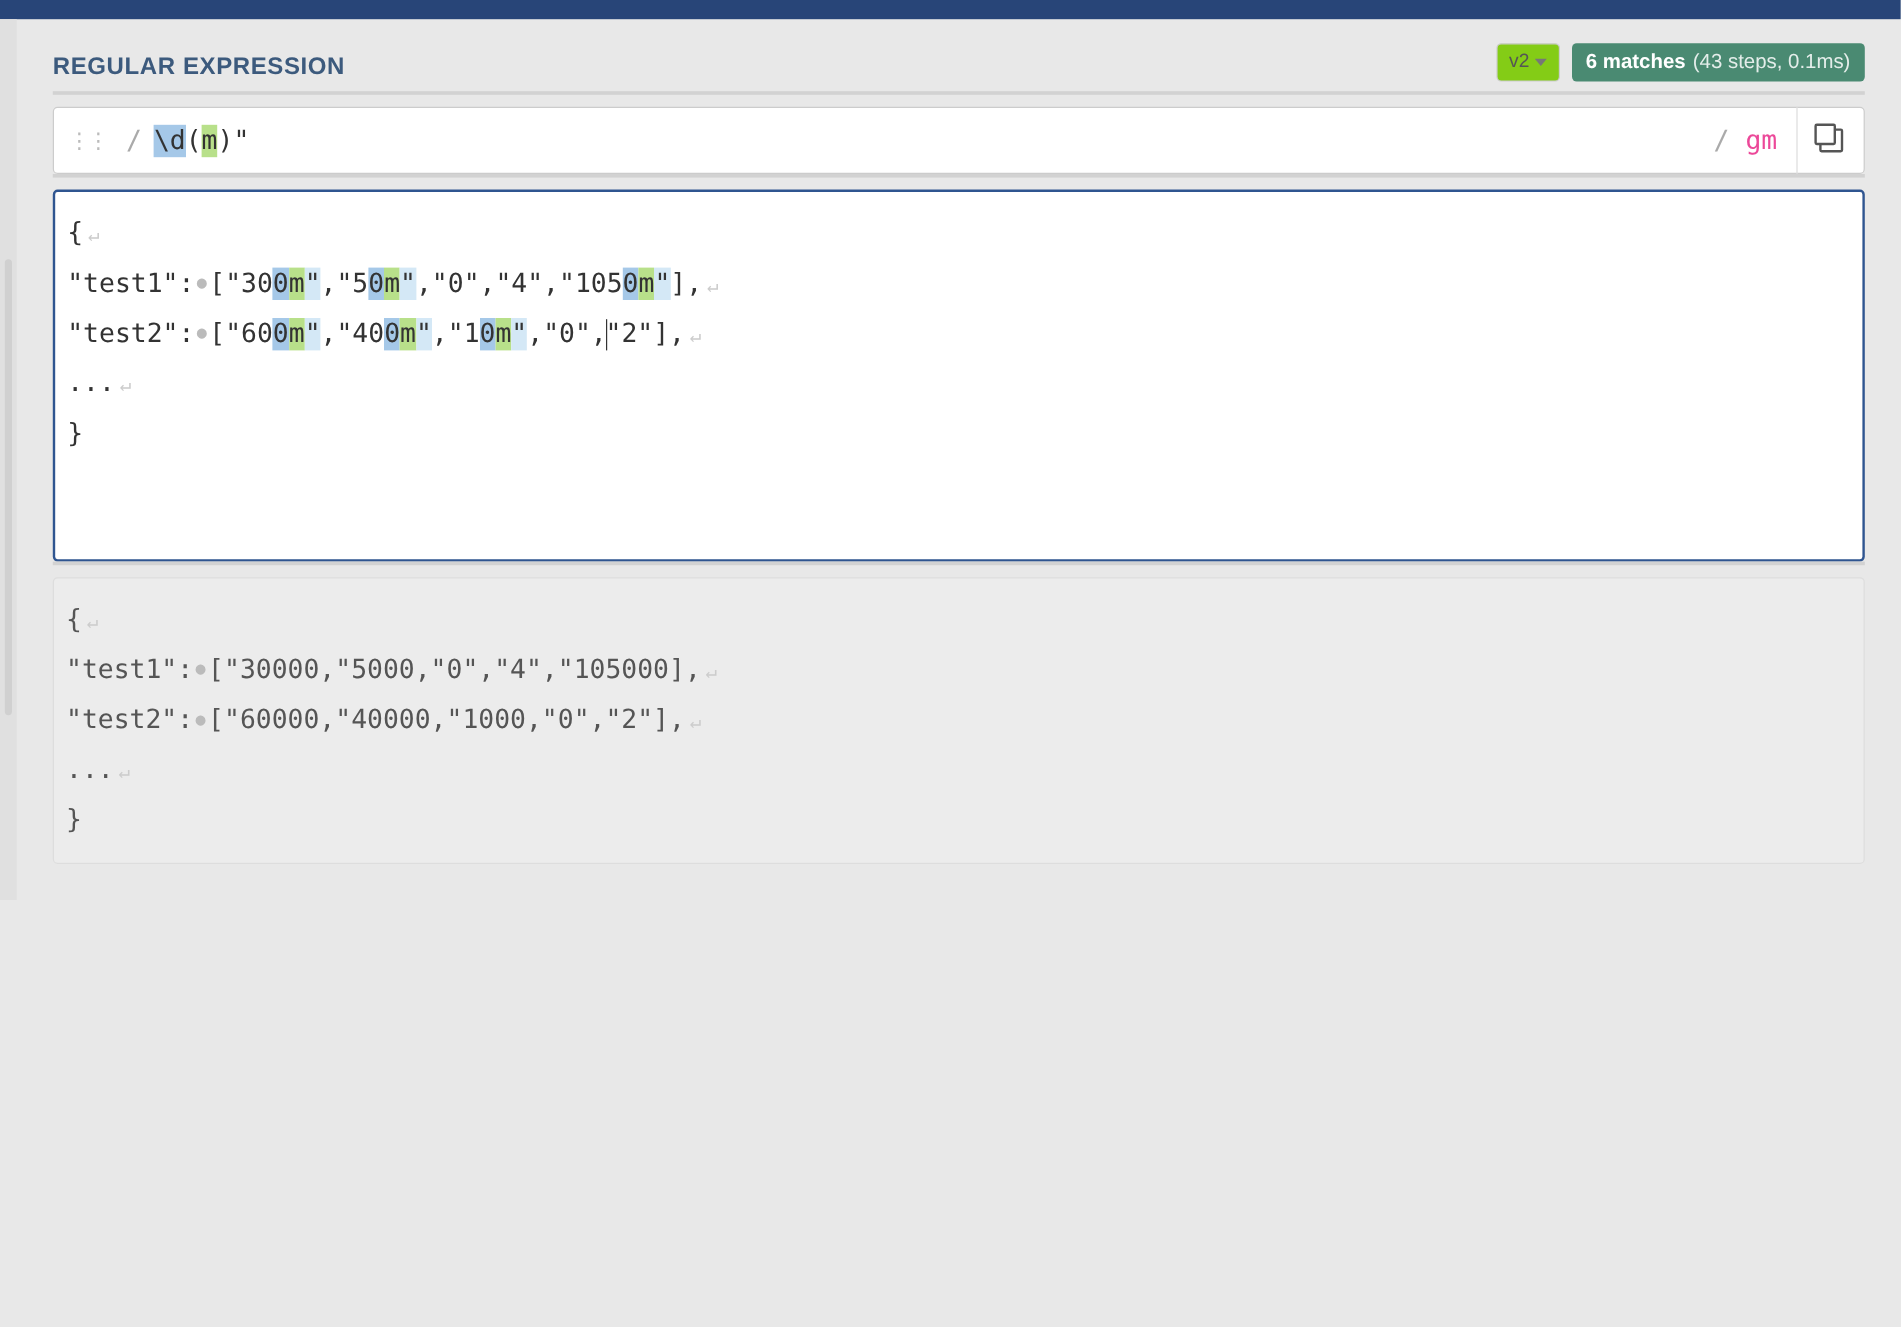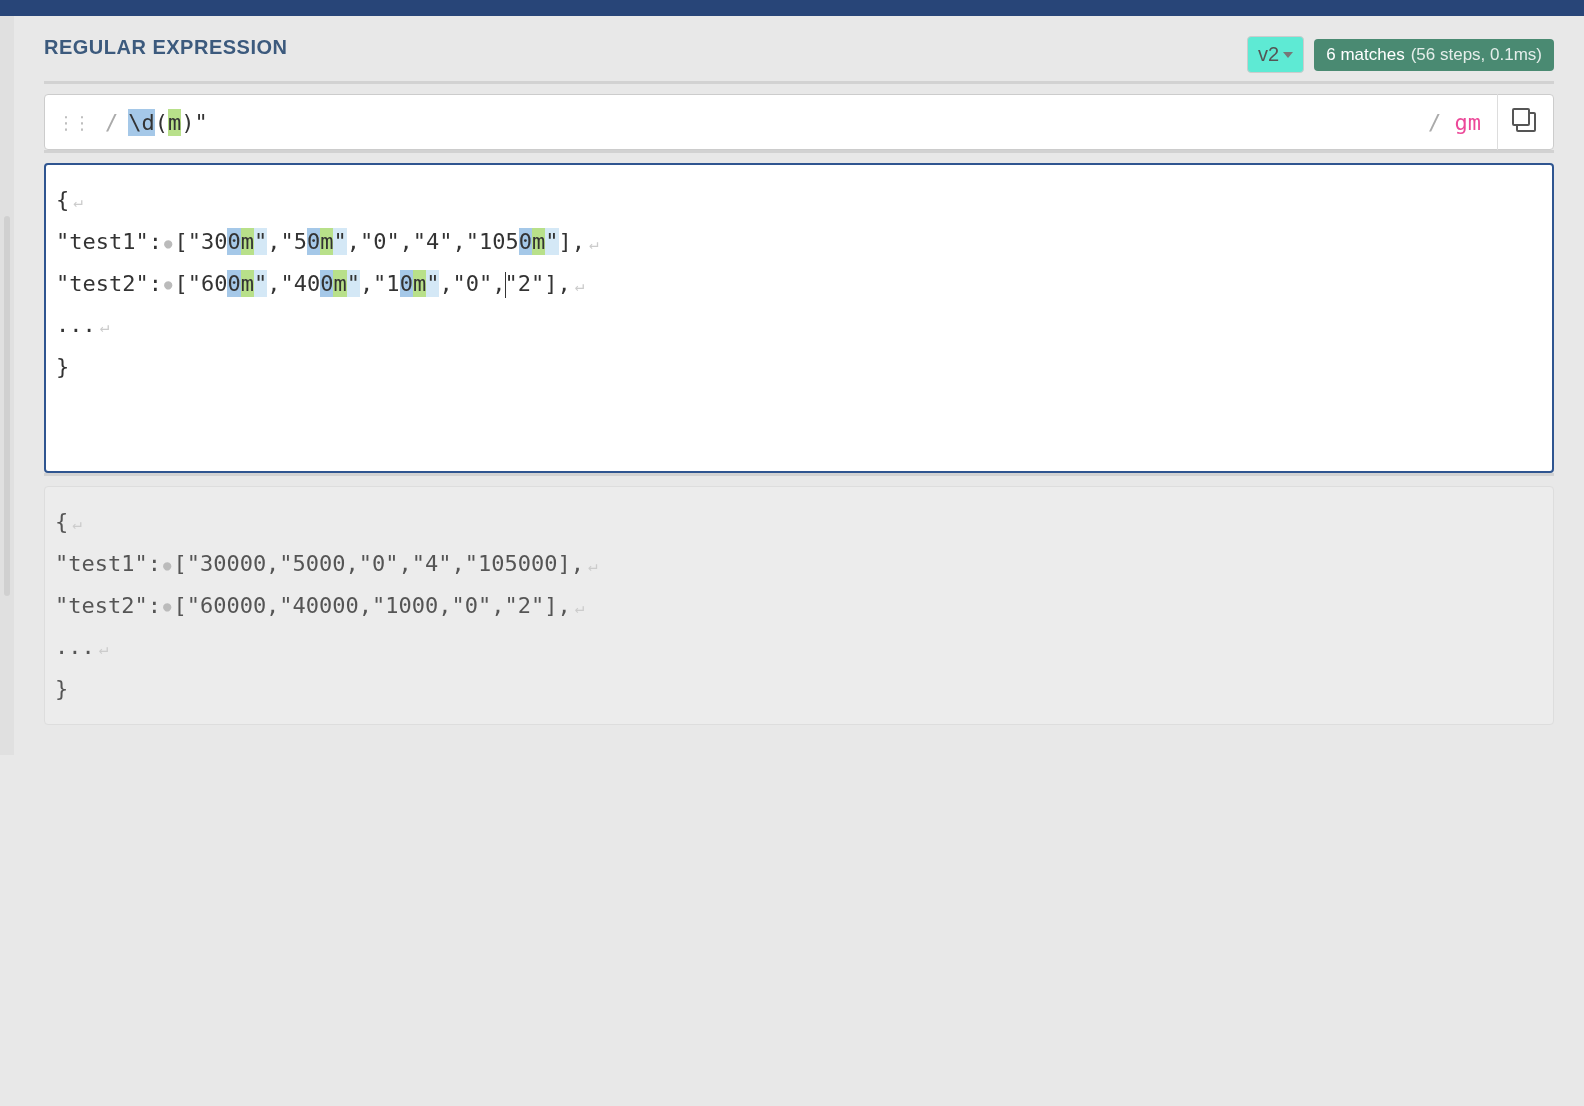--- a/index.html
+++ b/index.html
@@ -29,56 +29,56 @@
       margin-top: 200px;
       border-radius: 3px;
     }
     .content {
       flex: 1;
       padding: 0 30px 30px 30px;
     }
     .section-header {
       display: flex;
       justify-content: space-between;
-      align-items: flex-start;
+      align-items: flex-end;
       padding: 20px 0 8px 0;
     }
     .section-title {
       font-size: 20px;
       font-weight: 600;
       color: #3c5a7d;
       letter-spacing: 0.5px;
     }
     .header-right {
       display: flex;
       align-items: center;
       gap: 10px;
     }
     .version-select {
-      background: #5eead4;
+      background: #84cc16;
       border: 1px solid #ccc;
       border-radius: 4px;
       padding: 6px 10px;
-      font-size: 20px;
+      font-size: 16px;
       color: #555;
       display: flex;
       align-items: center;
       gap: 4px;
     }
     .match-badge {
       background: #4a8a72;
       color: white;
       border-radius: 4px;
       padding: 6px 12px;
       font-size: 17px;
       display: flex;
       align-items: baseline;
       gap: 6px;
     }
-    .match-badge .bold { font-weight: 400; }
+    .match-badge .bold { font-weight: 700; }
     .match-badge .light { opacity: 0.85; font-weight: 400; }
     .divider {
       height: 3px;
       background: #d2d2d2;
     }
     .regex-box {
       background: white;
       border: 1px solid #ccc;
       border-radius: 4px;
       margin-top: 10px;
@@ -207,21 +207,21 @@
 
     <div class="section-header">
       <div class="section-title">REGULAR EXPRESSION</div>
       <div class="header-right">
         <div class="version-select">
           <span>v2</span>
           <span class="chev-down"></span>
         </div>
         <div class="match-badge">
           <span class="bold">6 matches</span>
-          <span class="light">(56 steps, 0.1ms)</span>
+          <span class="light">(43 steps, 0.1ms)</span>
         </div>
       </div>
     </div>
     <div class="divider"></div>
 
     <div class="regex-box">
       <span class="handle">⋮⋮</span>
       <span class="slash">/</span>
       <div class="regex-content">
         <span class="hl-full">\d</span><span>(</span><span class="hl-group">m</span><span>)</span><span>"</span>

